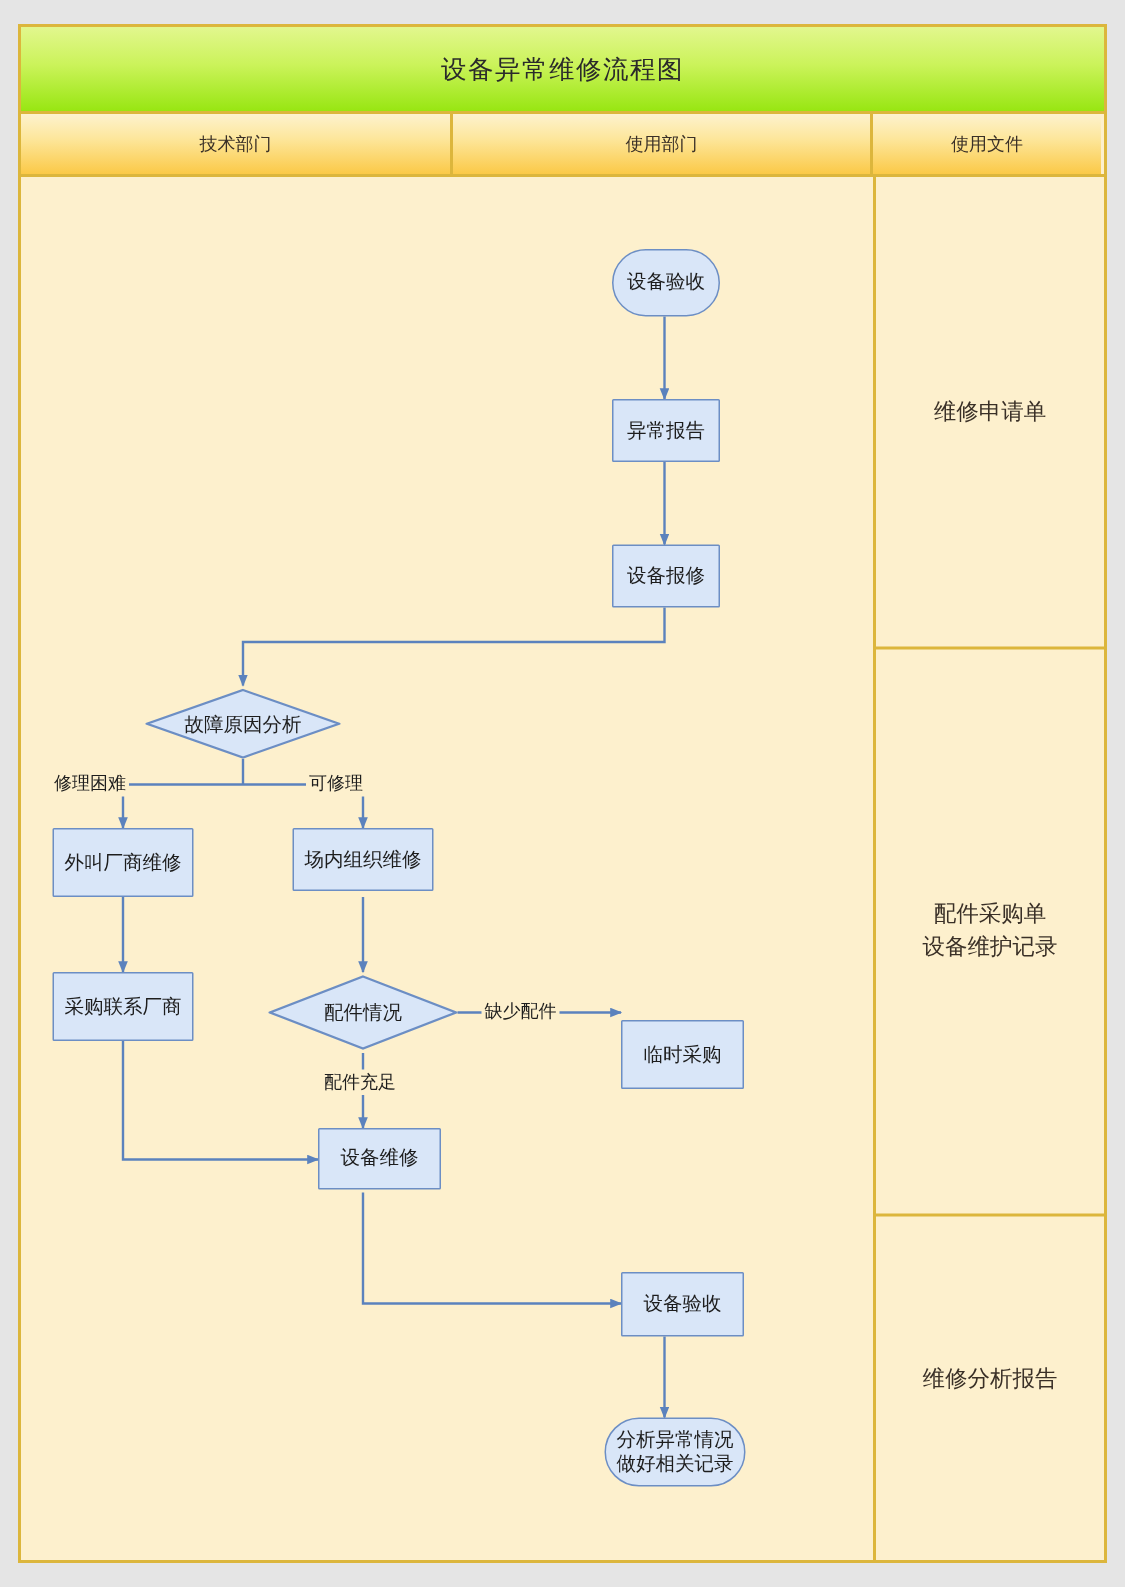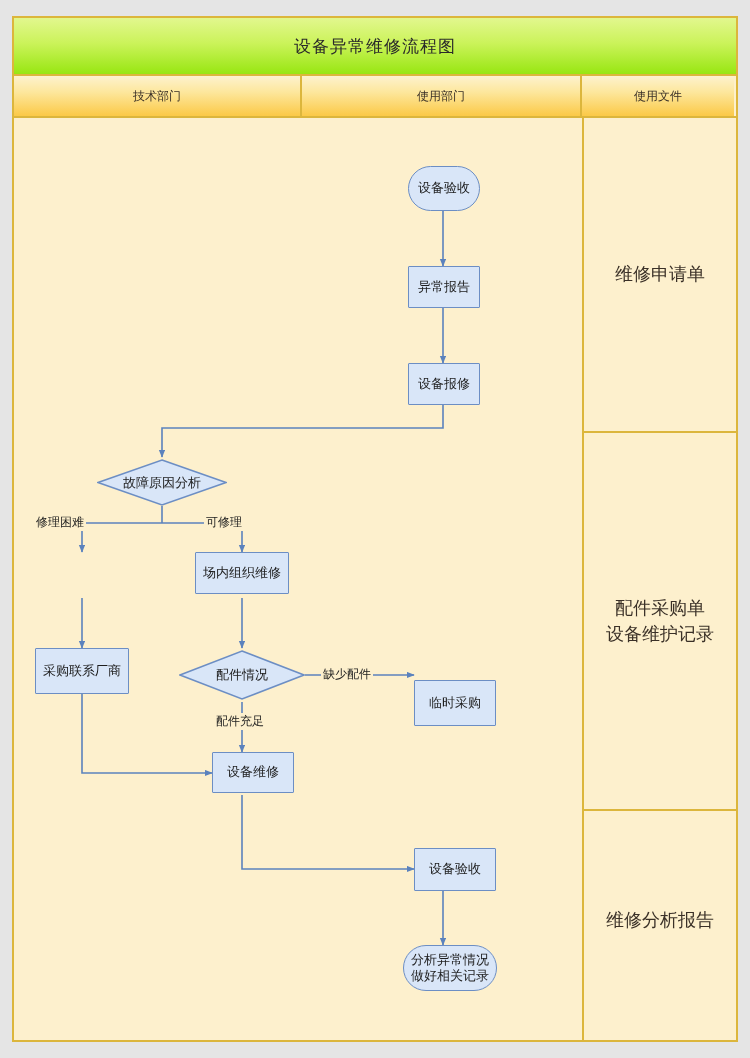--- a/index.html
+++ b/index.html
@@ -93,21 +93,21 @@
     height: 922px;
   }
   .doc-cell {
     position: absolute;
     left: 0;
     width: 152px;
     display: flex;
     align-items: center;
     justify-content: center;
     text-align: center;
-    font-size: 18px;
+    font-size: 15px;
     color: #3a3027;
     line-height: 1.45;
     box-sizing: border-box;
   }
   .doc-cell.d1 { top: 0;   height: 315px; border-bottom: 2px solid #dcb63c; }
   .doc-cell.d2 { top: 315px; height: 378px; border-bottom: 2px solid #dcb63c; }
   .doc-cell.d3 { top: 670px; height: 264px; }
   
   .flow-canvas {
     position: absolute;
@@ -255,20 +255,23 @@
           <span>设备报修</span>
         </div>
 
         <div class="diamond-wrap" style="left:83px; top:341px; width:130px; height:47px;">
           <svg width="130" height="47" viewBox="0 0 130 47">
             <polygon points="65,1 129,23.5 65,46 1,23.5" fill="#d9e6f8" stroke="#6c8ec4" stroke-width="1.5"></polygon>
           </svg>
           <div class="diamond-label">故障原因分析</div>
         </div>
 
+        <div class="node rect" style="left:21px; top:434px; width:94px; height:46px;">
+          <span>外叫厂商维修</span>
+        </div>
 
         <div class="node rect" style="left:181px; top:434px; width:94px; height:42px;">
           <span>场内组织维修</span>
         </div>
 
         <div class="node rect" style="left:21px; top:530px; width:94px; height:46px;">
           <span>采购联系厂商</span>
         </div>
 
         <div class="diamond-wrap" style="left:165px; top:532px; width:126px; height:50px;">

